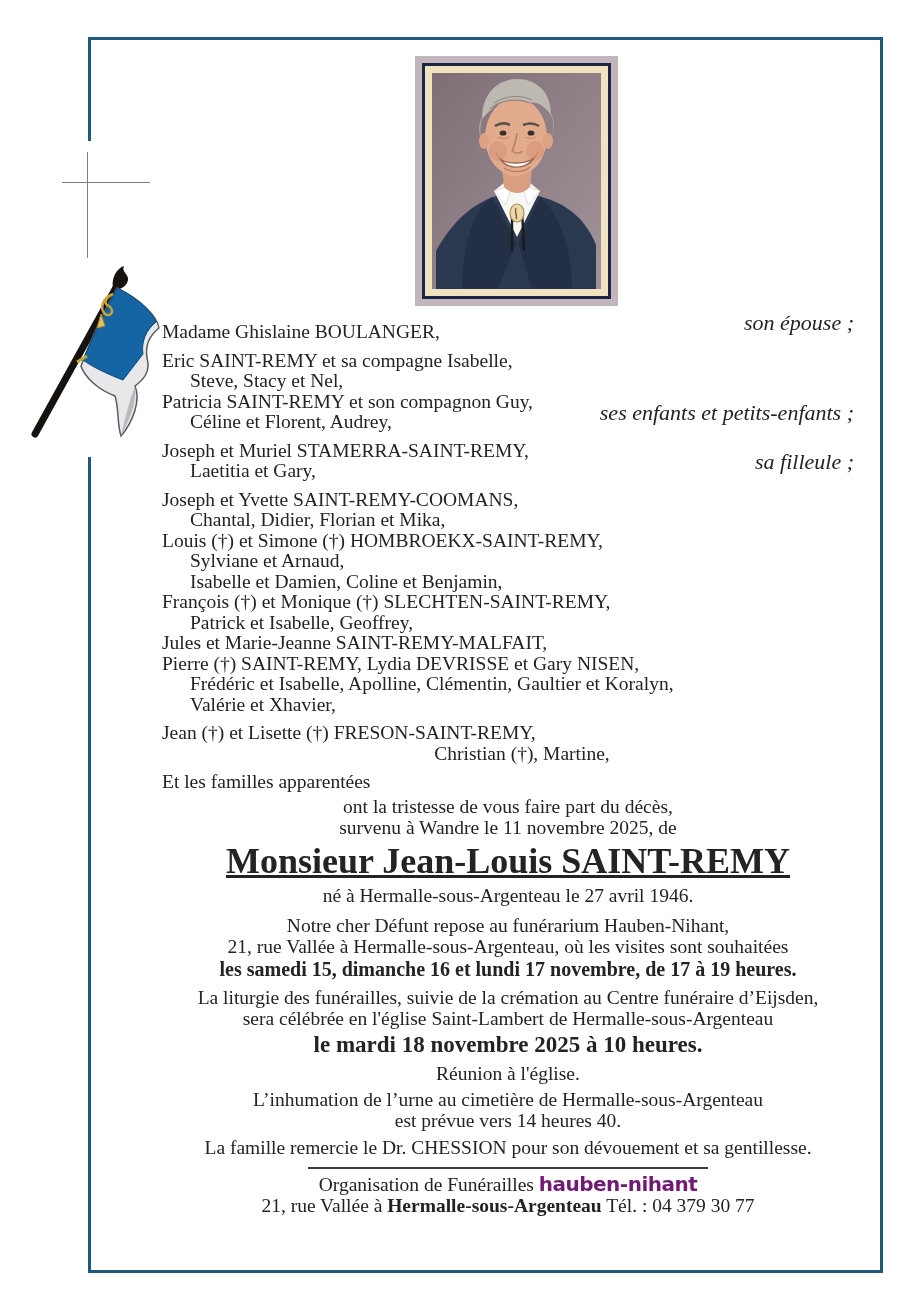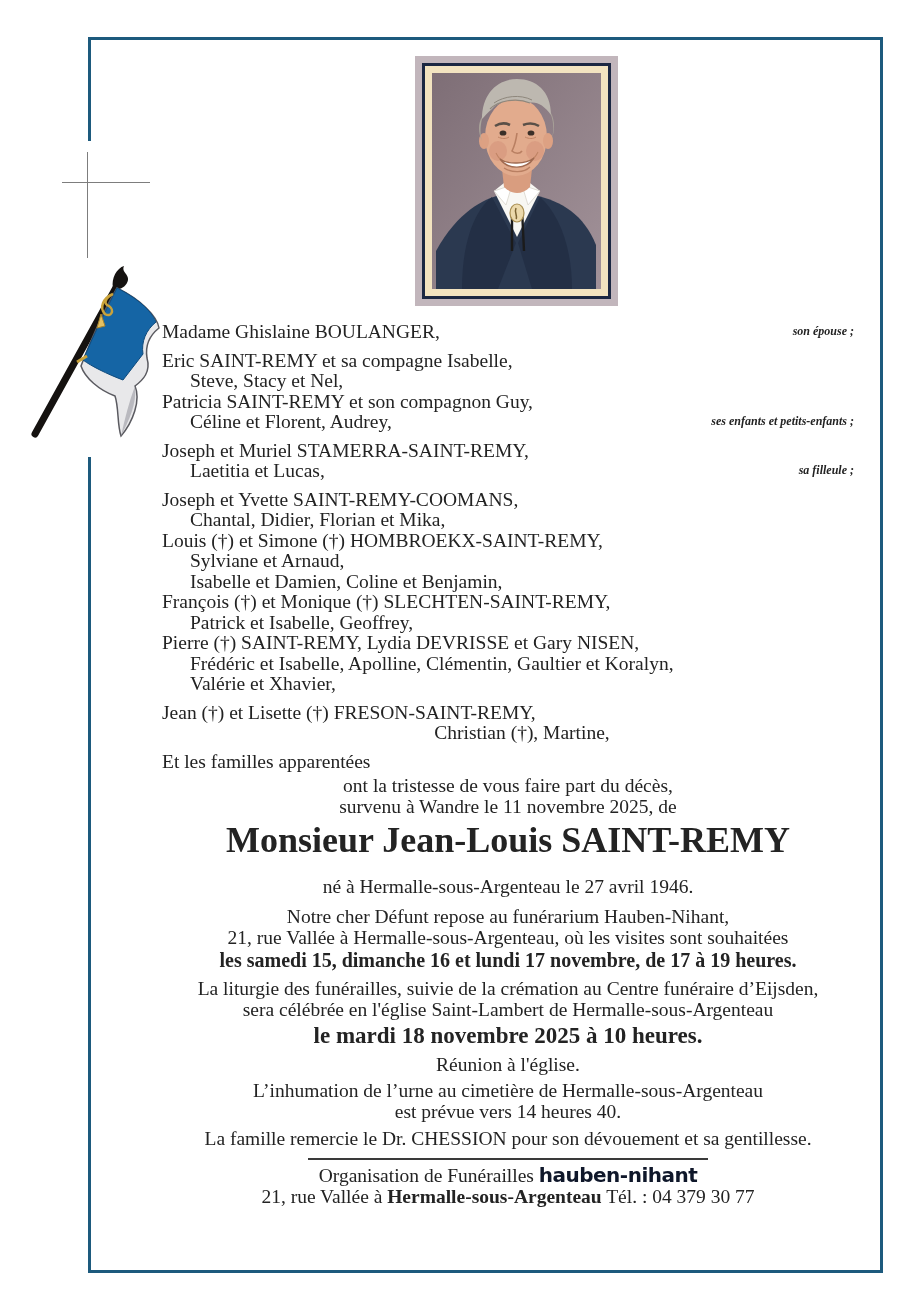--- a/index.html
+++ b/index.html
@@ -19,37 +19,37 @@
            background:#c2b6bc; box-sizing:border-box; padding:7px; }
   .photo-inner { border:3px solid #1b2742; background:#f2e3c0; box-sizing:border-box;
                  width:100%; height:100%; padding:7px; }
   .photo-inner svg { display:block; width:100%; height:100%; }
   
   .text-col { position:absolute; left:162px; top:322px; width:692px; }
   .family-line { position:relative; white-space:nowrap; font-size:19.5px; line-height:20.5px; }
   .family-line.gap { margin-top:8px; }
   .family-line .ind { padding-left:28px; }
   .family-line.flex { display:flex; justify-content:center; align-items:baseline; }
-  .right-label { position:absolute; right:0; bottom:1px; font-style:italic; font-size:12px;font-weight:bold; }
+  .right-label { position:absolute; right:0; bottom:9px; font-style:italic; font-size:22px; }
   .inline-label { font-style:italic; font-size:17.5px; }
   
   .center-block { text-align:center; margin-top:3px; }
   .center-block p { margin:0; white-space:nowrap; font-size:19.5px; line-height:21px; }
-  .name-title { font-size:36px !important; font-weight:bold; line-height:40px !important; margin:3px 0 16px !important; }
+  .name-title { font-size:36px !important; font-weight:bold; line-height:40px !important; margin:3px 0 4px !important;text-decoration:underline; }
   .b { font-weight:bold; }
   .visits { font-weight:bold; font-size:20px !important; line-height:22px !important; margin-top:1px !important; }
   .big-bold { font-weight:bold; font-size:23px !important; line-height:26px !important; margin-top:3px !important; }
   .mt9 { margin-top:9px !important; }
   .mt7 { margin-top:7px !important; }
   .mt6 { margin-top:6px !important; }
   .mt5 { margin-top:5px !important; }
   .sep { width:400px; border:none; border-top:2px solid #3a3a3a; margin:9px auto 0 auto; }
   .footer-org { margin-top:5px !important; }
   .logo { font-family:"DejaVu Sans","Liberation Sans",sans-serif; font-weight:bold;
-          font-size:20px; letter-spacing:-0.5px; color:#0f172a; }
+          font-size:20px; letter-spacing:-0.5px; color:#701a75; }
 </style>
 </head>
 <body>
 
 <div class="sheet">
 
   <div class="frame" style="left:88px;top:37px;width:795px;height:3px;"></div>
   <div class="frame" style="left:880px;top:37px;width:3px;height:1236px;"></div>
   <div class="frame" style="left:88px;top:1270px;width:795px;height:3px;"></div>
   <div class="frame" style="left:88px;top:37px;width:3px;height:104px;"></div>
@@ -133,28 +133,29 @@
 
   <div class="text-col">
 
     <div id="family-list">
         <div class="family-line"><span class="">Madame Ghislaine BOULANGER,</span><span class="right-label">son épouse ;</span></div>
         <div class="family-line gap"><span class="">Eric SAINT-REMY et sa compagne Isabelle,</span></div>
         <div class="family-line"><span class="ind">Steve, Stacy et Nel,</span></div>
         <div class="family-line"><span class="">Patricia SAINT-REMY et son compagnon Guy,</span></div>
         <div class="family-line"><span class="ind">Céline et Florent, Audrey,</span><span class="right-label">ses enfants et petits-enfants ;</span></div>
         <div class="family-line gap"><span class="">Joseph et Muriel STAMERRA-SAINT-REMY,</span></div>
-        <div class="family-line"><span class="ind">Laetitia et Lucas,</span><span class="right-label">sa filleule ;</span></div>
+        <div class="family-line"><span class="ind">Laetitia et Gary,</span><span class="right-label">sa filleule ;</span></div>
         <div class="family-line gap"><span class="">Joseph et Yvette SAINT-REMY-COOMANS,</span></div>
         <div class="family-line"><span class="ind">Chantal, Didier, Florian et Mika,</span></div>
         <div class="family-line"><span class="">Louis (†) et Simone (†) HOMBROEKX-SAINT-REMY,</span></div>
         <div class="family-line"><span class="ind">Sylviane et Arnaud,</span></div>
         <div class="family-line"><span class="ind">Isabelle et Damien, Coline et Benjamin,</span></div>
         <div class="family-line"><span class="">François (†) et Monique (†) SLECHTEN-SAINT-REMY,</span></div>
         <div class="family-line"><span class="ind">Patrick et Isabelle, Geoffrey,</span></div>
+        <div class="family-line"><span class="">Jules et Marie-Jeanne SAINT-REMY-MALFAIT,</span></div>
         <div class="family-line"><span class="">Pierre (†) SAINT-REMY, Lydia DEVRISSE et Gary NISEN,</span></div>
         <div class="family-line"><span class="ind">Frédéric et Isabelle, Apolline, Clémentin, Gaultier et Koralyn,</span></div>
         <div class="family-line"><span class="ind">Valérie et Xhavier,</span></div>
         <div class="family-line gap"><span class="">Jean (†) et Lisette (†) FRESON-SAINT-REMY,</span></div>
         <div class="family-line flex">
           <span class="ind">Christian (†), Martine,</span>
         </div>
         <div class="family-line gap"><span class="">Et les familles apparentées</span></div>
       </div>
 

